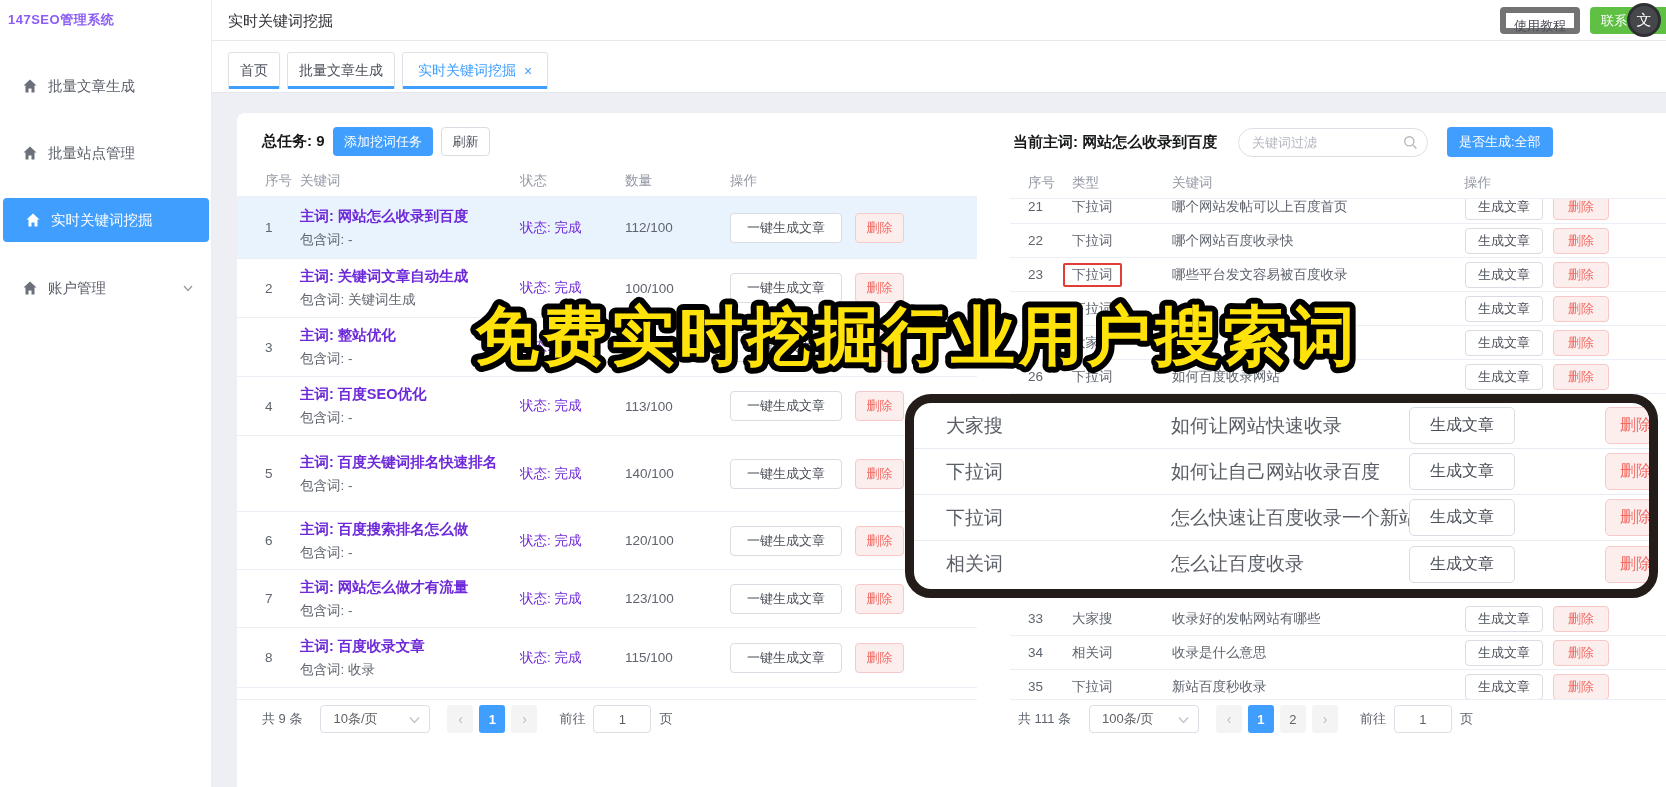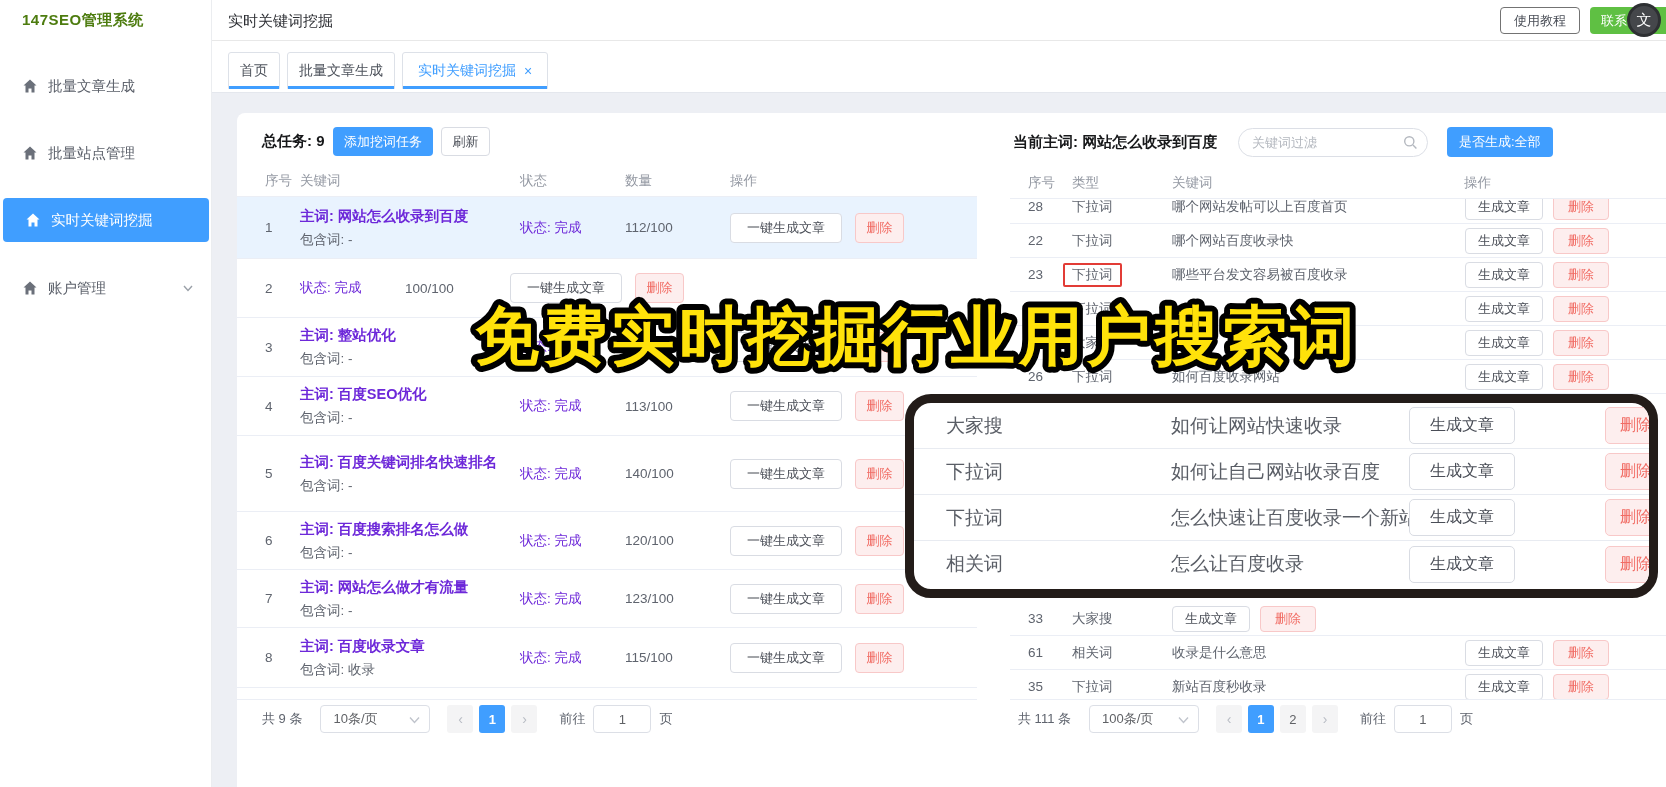--- a/index.html
+++ b/index.html
@@ -6,29 +6,29 @@
   html,body { width:1666px; height:787px; }
   body {
     position: relative;
     font-family: "Liberation Sans", sans-serif;
     background: #ffffff;
     overflow: hidden;
     color: #303133;
   }
   
   .sidebar { position:absolute; left:0; top:0; width:212px; height:787px; background:#fff; border-right:1px solid #ebedf0; z-index:5; }
-  .logo { padding:11px 0 0 22px; font-size:15px; font-weight:bold; color:#4d7c0f; letter-spacing:.5px; }
+  .logo { padding:11px 0 0 8px; font-size:13px; font-weight:bold; color:#8b5cf6; letter-spacing:.5px; }
   .nav-item { position:absolute; left:0; width:212px; height:44px; display:flex; align-items:center; gap:10px; padding-left:22px; font-size:14.5px; color:#5a5f69; cursor:pointer; }
   .nav-item svg { flex:0 0 auto; }
   .nav-item.active { left:3px; width:206px; background:#409eff; color:#fff; border-radius:4px; }
   .nav-chevron { position:absolute; right:18px; top:16px; }
   
   .topbar { position:absolute; left:212px; top:0; width:1454px; height:41px; background:#fff; border-bottom:1px solid #e8e8e8; z-index:4; }
   .page-title { position:absolute; left:16px; top:0; line-height:41px; font-size:15px; color:#2c2e33; }
-  .btn-tutorial { position:absolute; left:1288px; top:7px; width:80px; height:27px; background:#fff; border:1px solid #737373; border-radius:4px; font-size:13px; color:#4a4e57; text-align:center; line-height:25px; cursor:pointer; }
+  .btn-tutorial { position:absolute; left:1288px; top:7px; width:80px; height:27px; background:#fff; border:6px solid #737373; border-radius:4px; font-size:13px; color:#4a4e57; text-align:center; line-height:25px; cursor:pointer; }
   .btn-contact { position:absolute; left:1378px; top:7px; width:92px; height:27px; background:#5fc043; border:none; border-radius:4px; font-size:13px; color:#fff; text-align:left; padding-left:11px; line-height:27px; cursor:pointer; white-space:nowrap; overflow:hidden; }
   .contact-badge { position:absolute; left:1415px; top:3px; width:34px; height:34px; background:#45474b; border:3px solid #2e3033; border-radius:50%; color:#fff; font-size:15px; text-align:center; line-height:28px; z-index:6; }
   
   .tabstrip { position:absolute; left:212px; top:41px; width:1454px; height:52px; background:#fff; border-bottom:1px solid #e4e7ed; z-index:4; }
   .tabs { position:absolute; left:16px; top:11px; display:flex; gap:7px; }
   .tab { position:relative; height:37px; padding:0 11px; border:1px solid #dde1e8; border-radius:3px 3px 0 0; background:#fff; font-size:14px; color:#4e535c; display:flex; align-items:center; gap:8px; cursor:pointer; }
   .tab::after { content:""; position:absolute; left:0; right:0; bottom:-1px; height:3px; background:#409eff; }
   .tab.active { color:#409eff; padding:0 15px; }
   .tab .close-x { font-size:14px; color:#409eff; }
   
@@ -184,20 +184,24 @@
         <div class="c-st">状态: 完成</div>
         <div class="c-cnt">112/100</div>
         <div class="c-ops">
           <button class="btn-plain">一键生成文章</button>
           <button class="btn-danger">删除</button>
         </div>
       </div>
 
       <div class="trow" style="height:59px">
         <div class="c-no">2</div>
+        <div class="c-kw">
+          <div class="t-title">主词: 关键词文章自动生成</div>
+          <div class="t-inc">包含词: 关键词生成</div>
+        </div>
         <div class="c-st">状态: 完成</div>
         <div class="c-cnt">100/100</div>
         <div class="c-ops">
           <button class="btn-plain">一键生成文章</button>
           <button class="btn-danger">删除</button>
         </div>
       </div>
 
       <div class="trow" style="height:59px">
         <div class="c-no">3</div>
@@ -315,21 +319,21 @@
     <div class="rhead">
       <span class="rh-no">序号</span>
       <span class="rh-type">类型</span>
       <span class="rh-kw">关键词</span>
       <span class="rh-op">操作</span>
     </div>
 
     <div class="rp-rows">
 
       <div class="rrow clip-top">
-        <div class="r-no">28</div>
+        <div class="r-no">21</div>
         <div class="r-type">下拉词</div>
         <div class="r-kw">哪个网站发帖可以上百度首页</div>
         <div class="r-ops">
           <button class="btn-gen-sm">生成文章</button>
           <button class="btn-del-sm">删除</button>
         </div>
       </div>
 
       <div class="rrow">
         <div class="r-no">22</div>
@@ -379,28 +383,29 @@
           <button class="btn-gen-sm">生成文章</button>
           <button class="btn-del-sm">删除</button>
         </div>
       </div>
 
       <div class="rp-spacer"></div>
 
       <div class="rrow">
         <div class="r-no">33</div>
         <div class="r-type">大家搜</div>
-        <div class="r-ops">
-          <button class="btn-gen-sm">生成文章</button>
-          <button class="btn-del-sm">删除</button>
-        </div>
-      </div>
-
-      <div class="rrow">
-        <div class="r-no">61</div>
+        <div class="r-kw">收录好的发帖网站有哪些</div>
+        <div class="r-ops">
+          <button class="btn-gen-sm">生成文章</button>
+          <button class="btn-del-sm">删除</button>
+        </div>
+      </div>
+
+      <div class="rrow">
+        <div class="r-no">34</div>
         <div class="r-type">相关词</div>
         <div class="r-kw">收录是什么意思</div>
         <div class="r-ops">
           <button class="btn-gen-sm">生成文章</button>
           <button class="btn-del-sm">删除</button>
         </div>
       </div>
 
       <div class="rrow">
         <div class="r-no">35</div>

